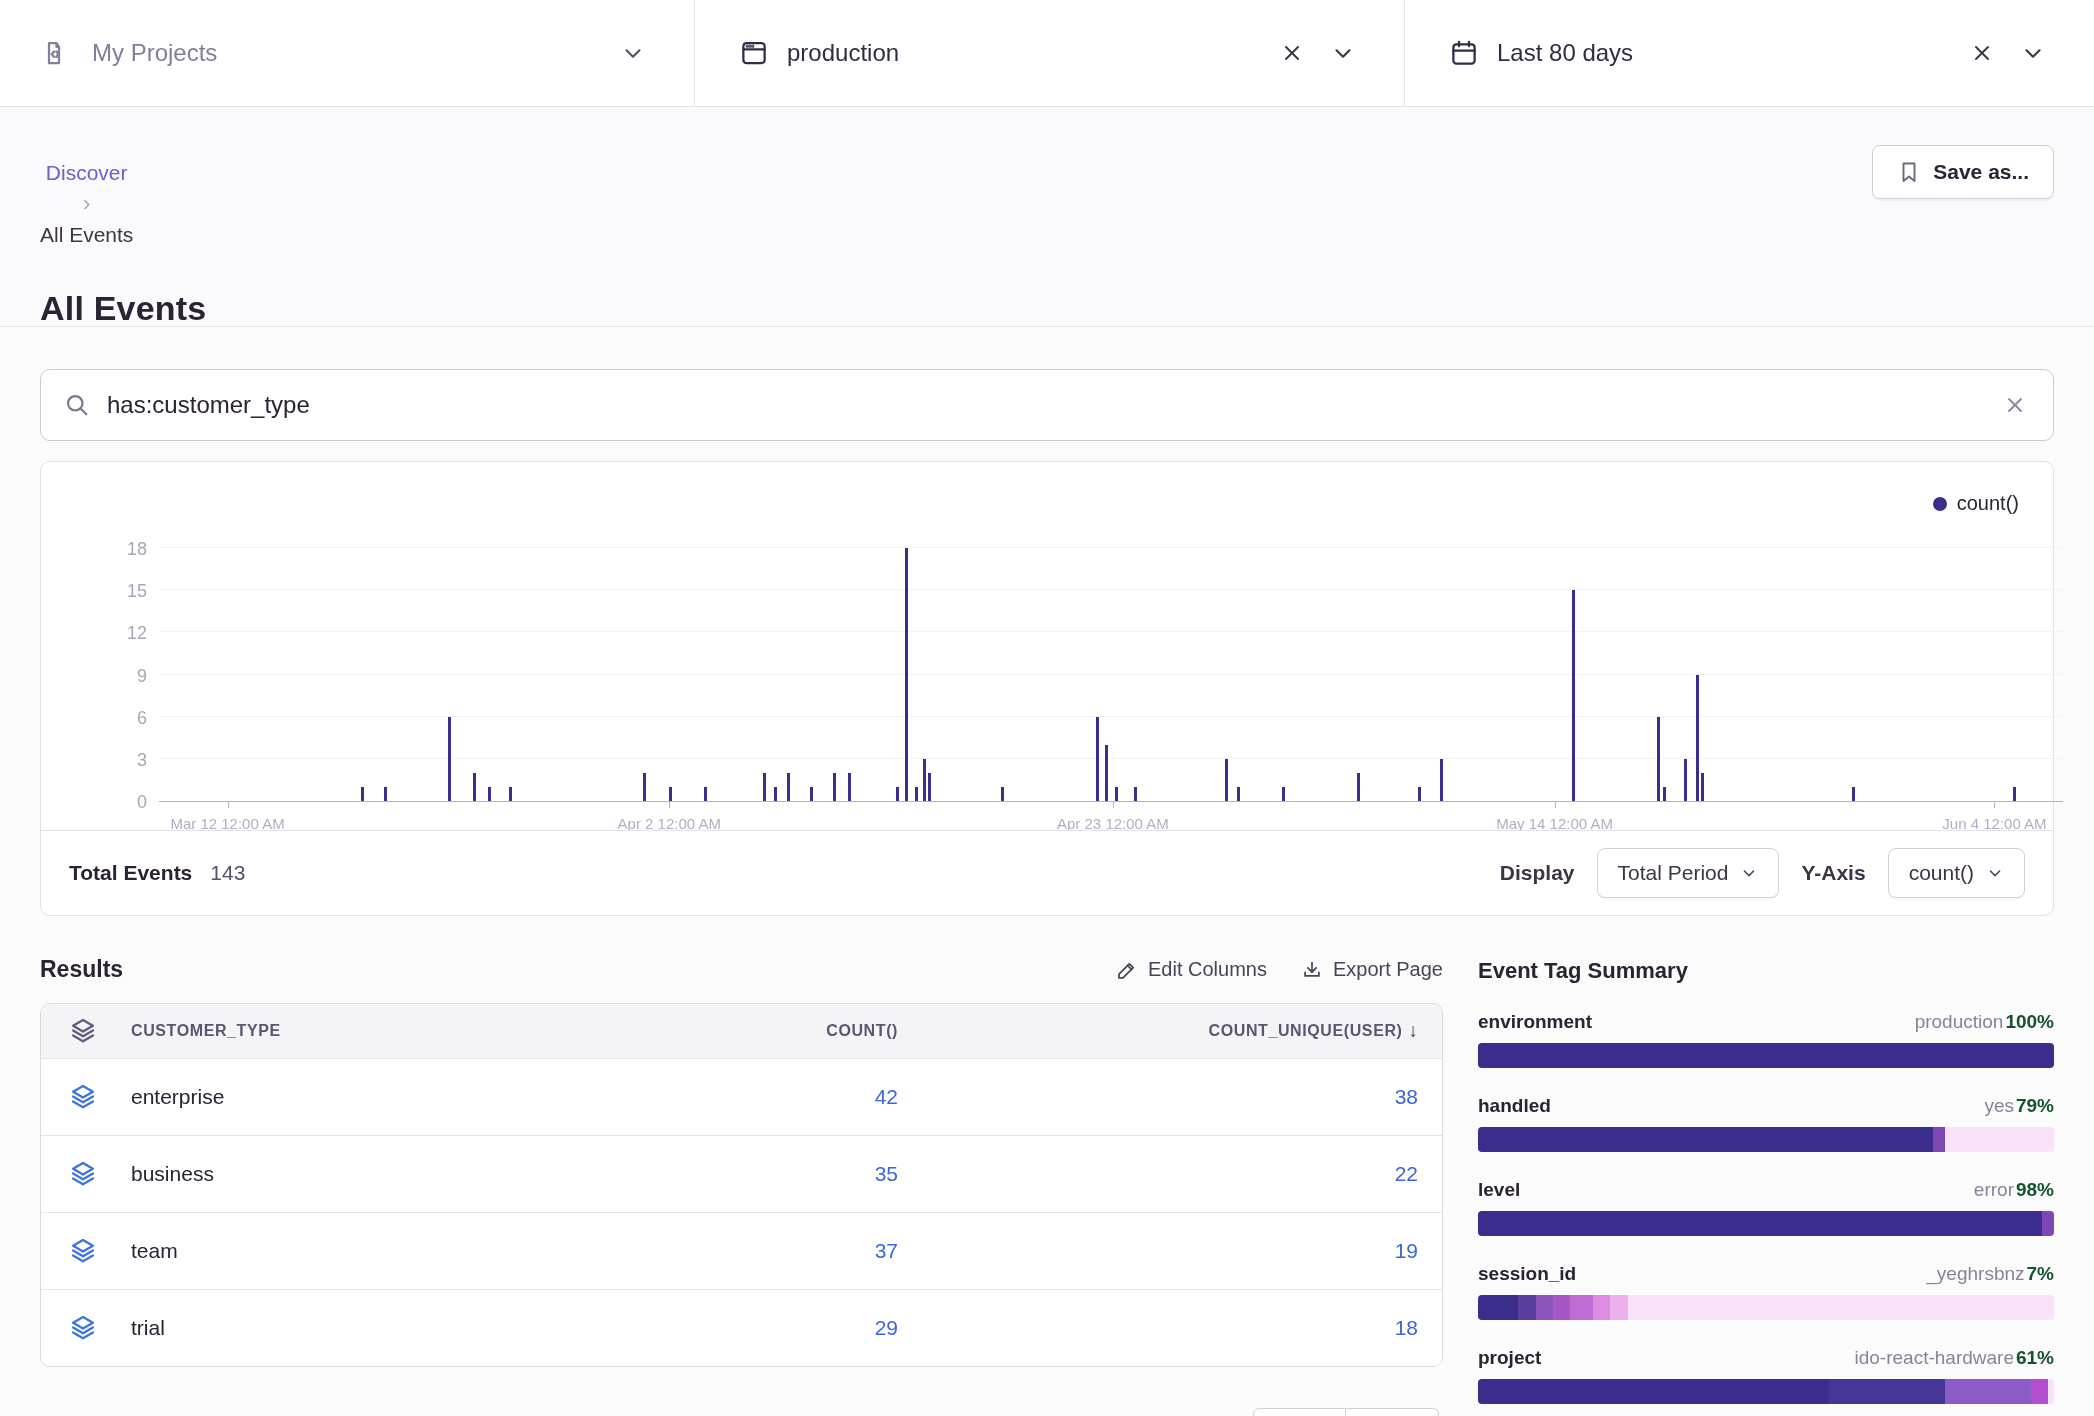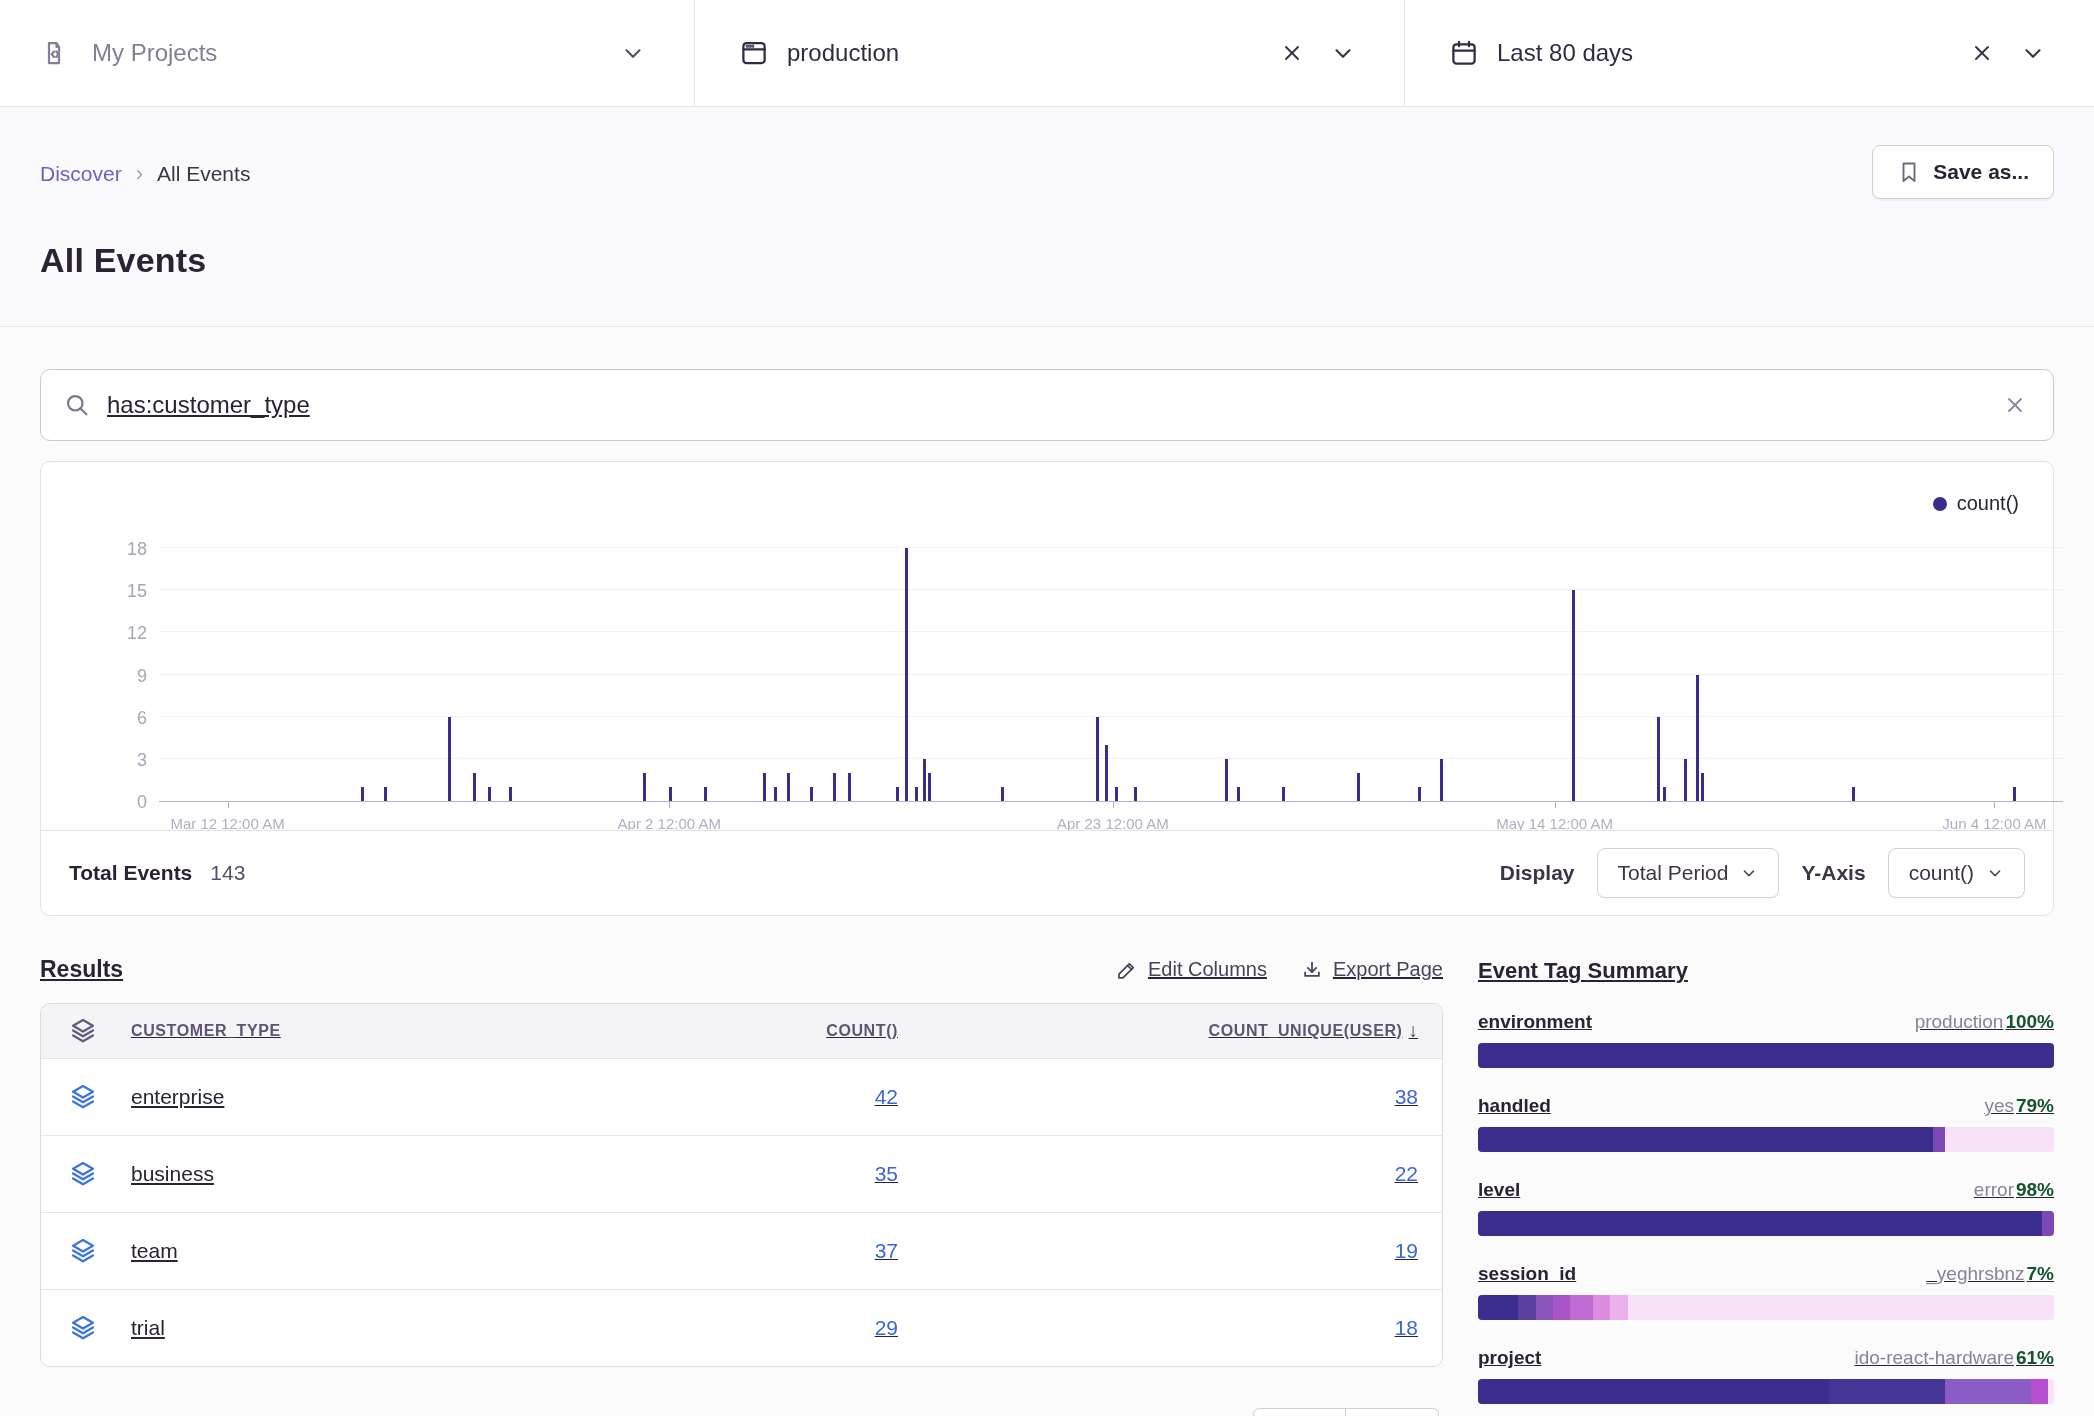--- a/index.html
+++ b/index.html
@@ -18,32 +18,32 @@
   .tb-proj .tb-label { color:#857d99; }
   .tb-env .tb-label, .tb-date .tb-label { color:#332b44; font-weight:500; }
   .tb-spacer { flex:1; }
   .tb-icnbtn { background:none; border:none; cursor:pointer; padding:4px; color:#3e3446; display:flex; align-items:center; }
   .tb-ico { color:#857d99; }
   .tb-env .tb-ico, .tb-date .tb-ico { color:#332b44; }
 
   
   .page-header { background:#faf9fb; border-bottom:1px solid #e7e3ea; padding:38px 40px 40px; height:220px; }
   .crumb-row { display:flex; align-items:flex-start; }
-  .breadcrumb { display:flex; align-items:center; gap:14px; font-size:21px; padding-top:16px; }
+  .breadcrumb { display:flex; align-items:center; gap:6px; font-size:21px; padding-top:16px;flex-direction:column; }
   .crumb-link { color:#6d61c4; text-decoration:none; cursor:pointer; }
   .crumb-sep { color:#a9a2b8; font-size:22px; }
   .crumb-current { color:#3e3446; }
   .saveas-btn { margin-left:auto; display:flex; align-items:center; gap:12px; background:#fff; border:1px solid #d2cbd8;
        border-radius:8px; padding:14px 24px; font-size:21px; font-weight:600; color:#2b2233; cursor:pointer;
        box-shadow:0 2px 0 rgba(43,34,51,.04); }
   .saveas-btn .ico { color:#6e6684; }
   .page-title { font-size:34px; font-weight:600; color:#2b2233; margin-top:42px; letter-spacing:.2px; }
 
   
-  .content { padding:0 40px;text-decoration:underline; }
+  .content { padding:0 40px; }
 
   .search-bar { margin-top:42px; height:72px; background:#fff; border:1px solid #cdc6d4; border-radius:10px;
        display:flex; align-items:center; padding:0 22px; gap:16px; }
   .search-input { flex:1; border:none; outline:none; font-size:24px; color:#2b2233; background:transparent;
        font-family:"Liberation Sans","DejaVu Sans",sans-serif; }
   .search-ico { color:#7d7691; }
   .clear-btn { background:none; border:none; cursor:pointer; color:#8d87a0; display:flex; padding:4px; }
 
   
   .chart-card { margin-top:20px; position:relative; height:455px; background:#fff; border:1px solid #e4e0e9; border-radius:10px; }

